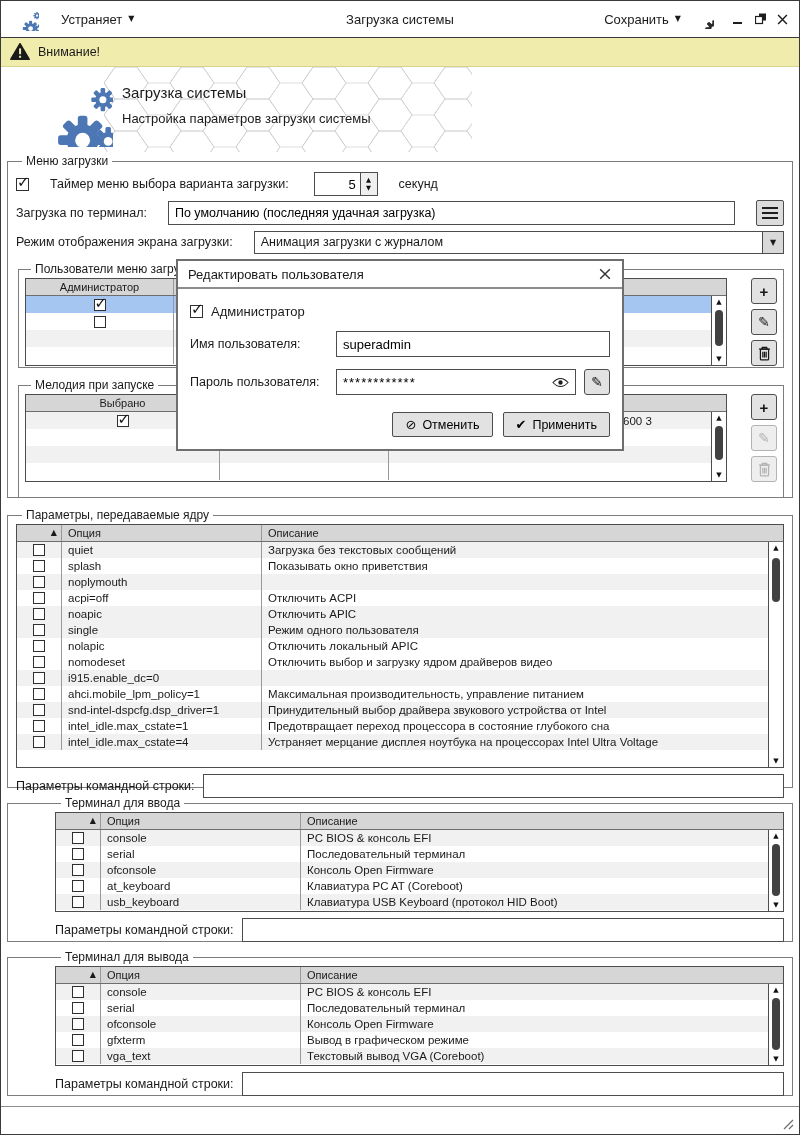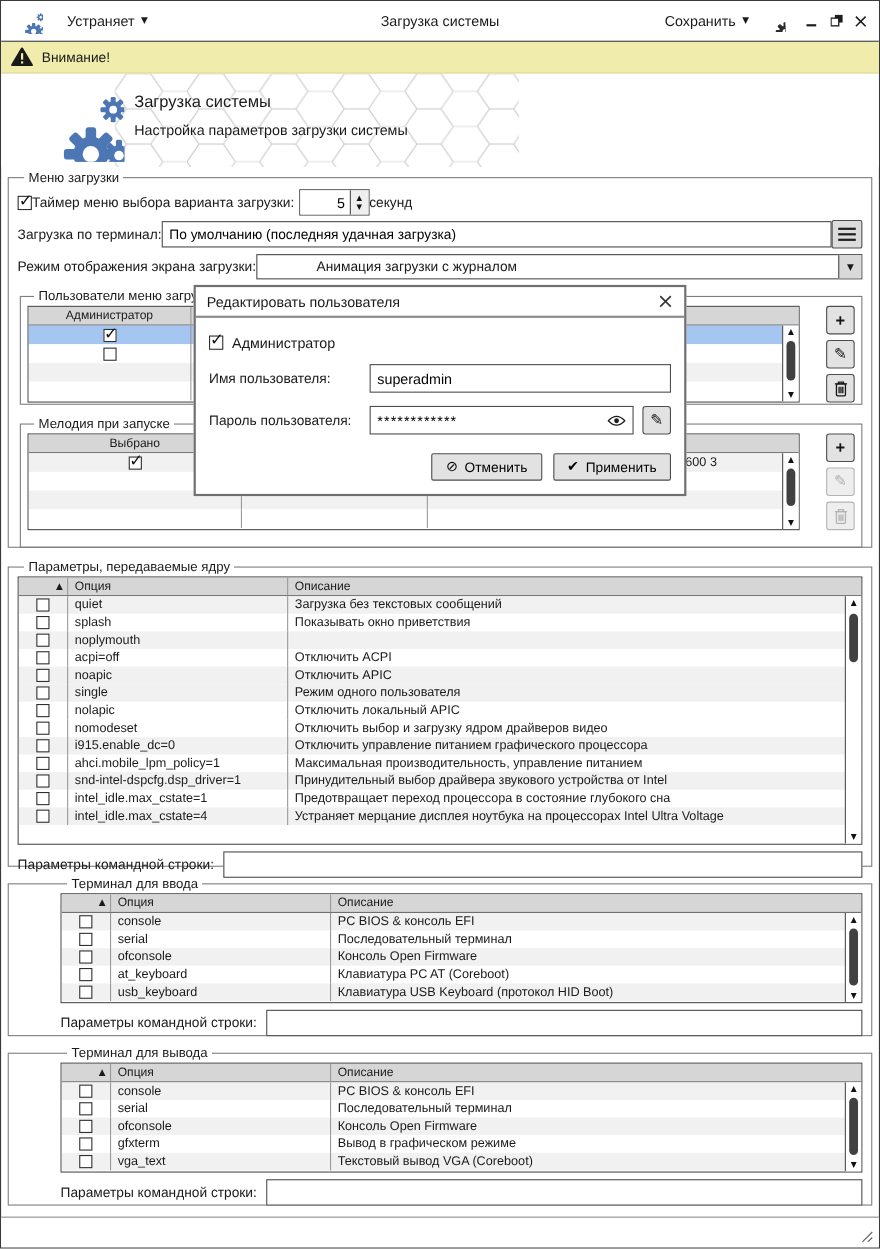--- a/index.html
+++ b/index.html
@@ -31,41 +31,41 @@
 
   
   fieldset{border:1px solid #7d7d7d;margin:0 6px;padding:2px 8px 6px 8px;box-sizing:border-box;}
   legend{font-size:12px;padding:0 4px;margin-left:6px;}
   .fs-menu{height:344px;margin-top:2px;}
   .fs-users{height:106px;margin:6px 0 0 2px;padding:2px 6px 4px 6px;position:relative;}
   .fs-melody{height:120px;margin:10px 0 0 2px;padding:2px 6px 4px 6px;position:relative;}
   .fs-kernel{height:280px;margin-top:10px;}
   .fs-term{height:146px;margin-top:8px;padding-left:47px;}
 
-  .row{display:flex;align-items:center;gap:0;font-size:12.5px;height:28px;}
+  .row{display:flex;align-items:center;gap:21px;font-size:12.5px;height:28px;}
   .row.tall{height:30px;}
 
   
   .cb{width:13px;height:13px;border:1px solid #2f2f2f;background:#fff;position:relative;flex:0 0 auto;display:inline-block;box-sizing:border-box;}
   .cb.checked::after{content:"✓";font-family:"DejaVu Sans",sans-serif;font-weight:bold;font-size:15px;position:absolute;left:0px;top:-6px;color:#111;}
   .cb.sm{width:12px;height:12px;}
 
   
   .spin{width:64px;height:24px;border:1px solid #4d4d4d;display:flex;box-sizing:border-box;background:#fff;}
   .spin input{flex:1;min-width:0;border:0;outline:none;text-align:right;font-size:13px;padding:0 4px;font-family:inherit;}
   .spin .arrows{width:16px;border-left:1px solid #4d4d4d;background:#efefef;display:flex;flex-direction:column;align-items:center;justify-content:center;font-size:6.5px;line-height:1.25;color:#111;}
 
   .text-input{height:24px;border:1px solid #4d4d4d;background:#fff;font-size:12.5px;padding:0 6px;font-family:inherit;box-sizing:border-box;outline:none;}
   .grow{flex:1;min-width:0;}
 
   .burger{width:28px;height:26px;border:1px solid #4d4d4d;background:#dcdcdc;border-radius:2px;display:flex;flex-direction:column;align-items:center;justify-content:center;gap:2.5px;box-sizing:border-box;}
   .burger i{display:block;width:16px;height:2.5px;background:#1d1d1d;}
 
   .combo{height:23px;border:1px solid #4d4d4d;background:#fff;display:flex;align-items:center;font-size:12.5px;box-sizing:border-box;}
-  .combo .val{padding-left:6px;flex:1;margin-left:48px;}
+  .combo .val{padding-left:6px;flex:1;}
   .combo .dd{width:20px;align-self:stretch;border-left:1px solid #4d4d4d;background:#d9d9d9;display:grid;place-items:center;font-size:8px;}
 
   
   .gbody{display:flex;align-items:flex-start;}
   .dtable{border:1px solid #4d4d4d;background:#fff;position:relative;overflow:hidden;flex:1;}
   .thead{height:16px;background:#D6D6D6;border-bottom:1px solid #6e6e6e;display:flex;align-items:center;font-size:11px;}
   .trow{height:17px;display:flex;align-items:center;font-size:11.5px;background:#fff;}
   .trow.odd{background:#F1F1F1;}
   .trow.selected{background:#A5C6F1;}
   .krow{height:16px;}
@@ -435,21 +435,20 @@
               <span class="cb sm"></span>
             </span>
             <span class="cell k-c2 bdr">nomodeset</span>
             <span class="cell k-c3">Отключить выбор и загрузку ядром драйверов видео</span>
           </div>
           <div class="trow krow odd">
             <span class="cell k-c1 bdr">
               <span class="cb sm"></span>
             </span>
             <span class="cell k-c2 bdr">i915.enable_dc=0</span>
-            <span class="cell k-c3">Отключить управление питанием графического процессора</span>
           </div>
           <div class="trow krow">
             <span class="cell k-c1 bdr">
               <span class="cb sm"></span>
             </span>
             <span class="cell k-c2 bdr">ahci.mobile_lpm_policy=1</span>
             <span class="cell k-c3">Максимальная производительность, управление питанием</span>
           </div>
           <div class="trow krow odd">
             <span class="cell k-c1 bdr">

